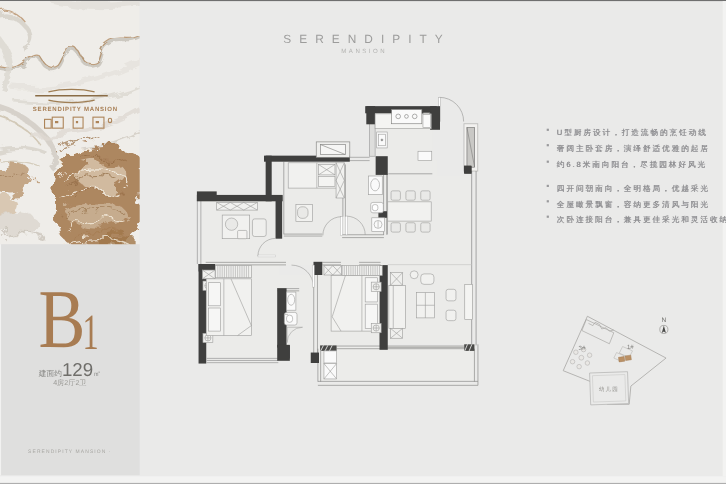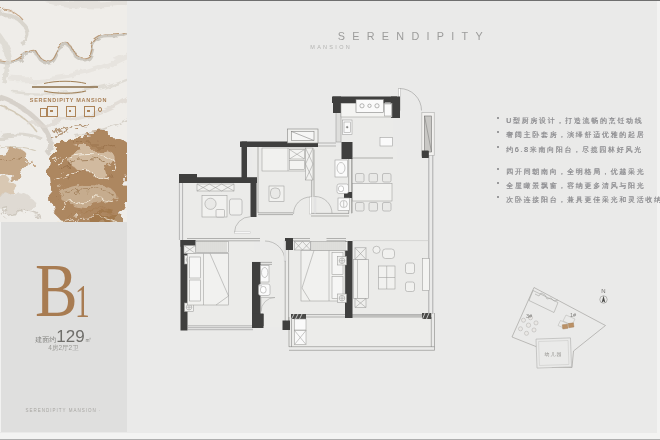--- a/index.html
+++ b/index.html
@@ -100,21 +100,21 @@
 </div>
 
 <div class="abs" style="left:0;top:327px;width:127px;text-align:center;color:#858582;">
 <span style="font-size:7px;">建面约</span><span style="font-size:17px;color:#6f6e6a;">129</span><span style="font-size:7px;">㎡</span>
 </div>
 
 <div class="abs" style="left:0;top:344px;width:127px;text-align:center;font-size:6.5px;color:#9b9a96;">4房2厅2卫</div>
 
 <div class="abs" style="left:0;top:408px;width:127px;text-align:center;font-size:4.5px;letter-spacing:1px;color:#a7a6a2;">SERENDIPITY MANSION ·</div>
 
-<div class="abs" style="left:170px;top:30px;width:320px;text-align:right;font-size:10.8px;letter-spacing:7.3px;color:#9c9c9b;text-indent:7.3px;">SERENDIPITY</div>
+<div class="abs" style="left:170px;top:30px;width:320px;text-align:center;font-size:10.8px;letter-spacing:7.3px;color:#9c9c9b;text-indent:7.3px;">SERENDIPITY</div>
 
 <div class="abs" style="left:170px;top:44px;width:320px;text-align:center;font-size:5.5px;letter-spacing:2.3px;color:#b2b2b0;text-indent:2.3px;">MANSION</div>
 
 <div class="abs" style="left:497px;top:115.5px;width:160px;font-size:7px;letter-spacing:1.7px;color:#8e8e91;text-shadow:0.4px 0 0 #8e8e91;">
 <div style="position:absolute;left:0;top:1px;width:2px;height:2px;background:#9a9a9c;"></div>
 <div style="position:absolute;left:9px;top:0px;white-space:nowrap;">U型厨房设计，打造流畅的烹饪动线</div>
 <div style="position:absolute;left:0;top:15px;width:2px;height:2px;background:#9a9a9c;"></div>
 <div style="position:absolute;left:9px;top:14px;white-space:nowrap;">奢阔主卧套房，演绎舒适优雅的起居</div>
 <div style="position:absolute;left:0;top:30px;width:2px;height:2px;background:#9a9a9c;"></div>
 <div style="position:absolute;left:9px;top:29px;white-space:nowrap;">约6.8米南向阳台，尽揽园林好风光</div>

